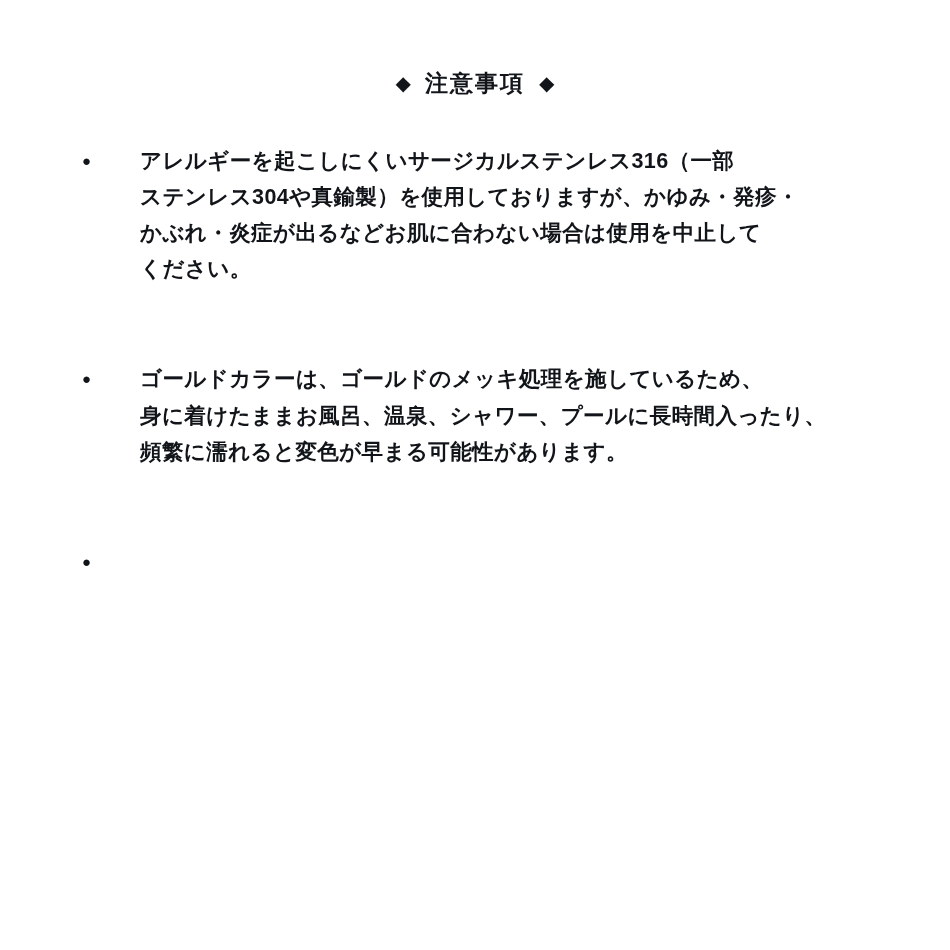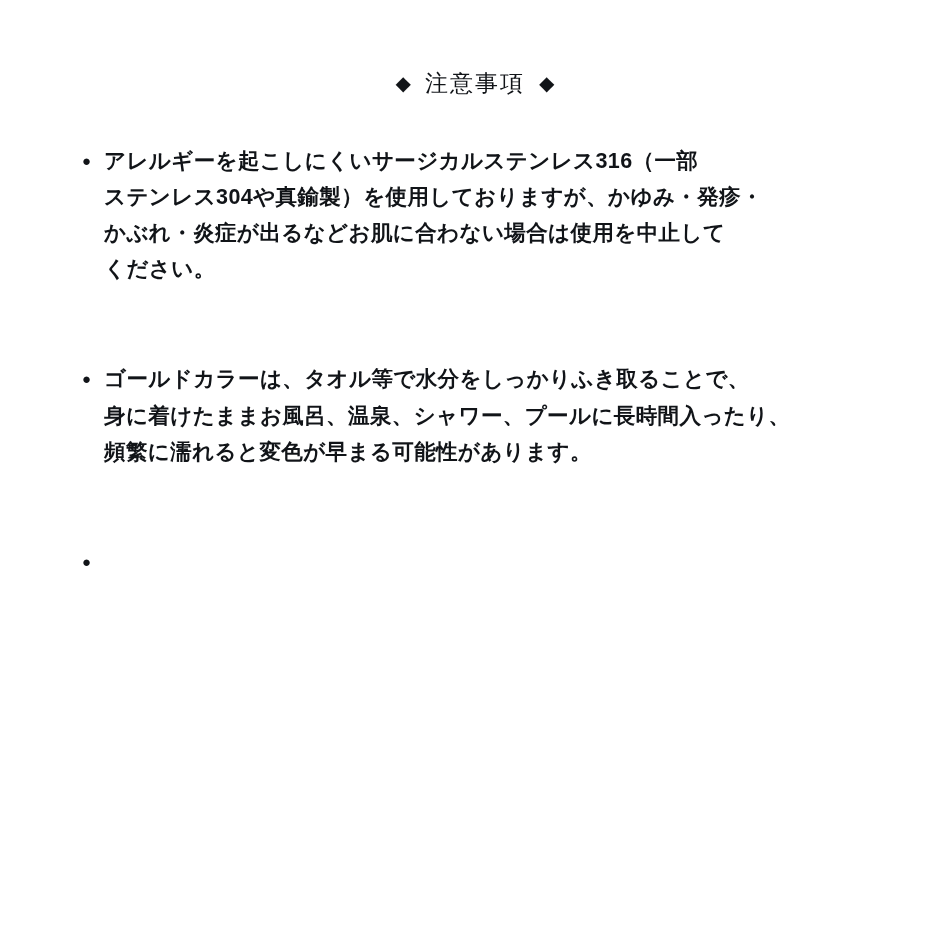--- a/index.html
+++ b/index.html
@@ -30,21 +30,21 @@
     margin-bottom: 44px;
   }
   .diamond {
     font-size: 20px;
     line-height: 1;
     color: #111418;
     transform: translateY(-1px);
   }
   .title-text {
     font-size: 23px;
-    font-weight: normal;
+    font-weight: bold;
     letter-spacing: 2px;
     color: #111418;
   }
   .notes {
     padding-left: 22px;
   }
   .note {
     display: flex;
     align-items: flex-start;
     margin-bottom: 46px;
@@ -60,20 +60,21 @@
     margin-right: 13px;
     color: #111418;
   }
   .note-body {
     font-size: 21.5px;
     font-weight: bold;
     line-height: 1.68;
     letter-spacing: 0.4px;
     color: #111418;
     white-space: pre-line;
+    margin-left: 36px;
   }
 </style>
 </head>
 <body>
 
 <div class="page">
 
   <div class="title-row">
     <span class="diamond">◆</span>
     <span class="title-text">注意事項</span>
@@ -85,21 +86,21 @@
     <div class="note gap-large">
       <span class="bullet">●</span>
       <div class="note-body">アレルギーを起こしにくいサージカルステンレス316（一部
 ステンレス304や真鍮製）を使用しておりますが、かゆみ・発疹・
 かぶれ・炎症が出るなどお肌に合わない場合は使用を中止して
 ください。</div>
     </div>
 
     <div class="note gap-large">
       <span class="bullet">●</span>
-      <div class="note-body">ゴールドカラーは、タオル等で水分をしっかりふき取ることで、
+      <div class="note-body">ゴールドカラーは、ゴールドのメッキ処理を施しているため、
 身に着けたままお風呂、温泉、シャワー、プールに長時間入ったり、
 頻繁に濡れると変色が早まる可能性があります。</div>
     </div>
 
     <div class="note">
       <span class="bullet">●</span>
     </div>
 
   </div>
 </div>

